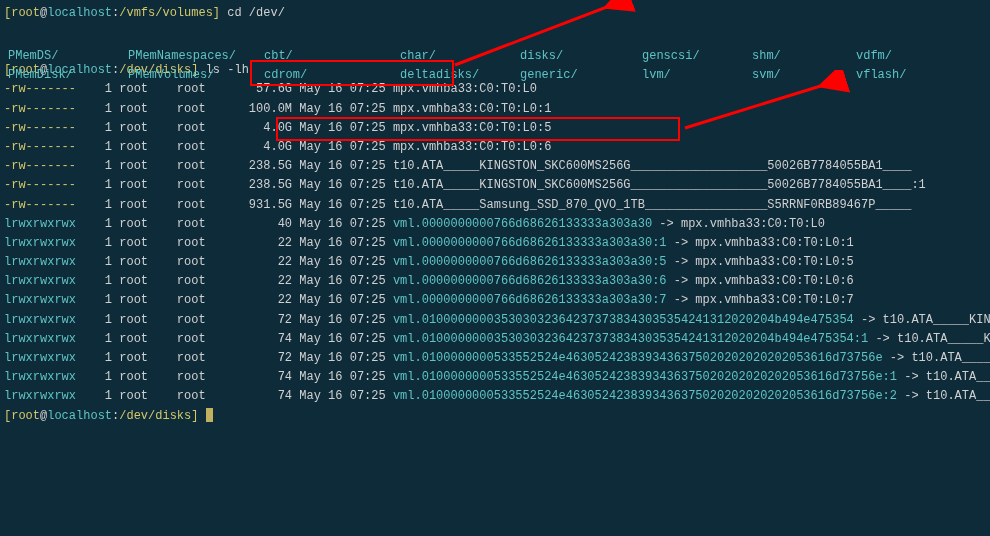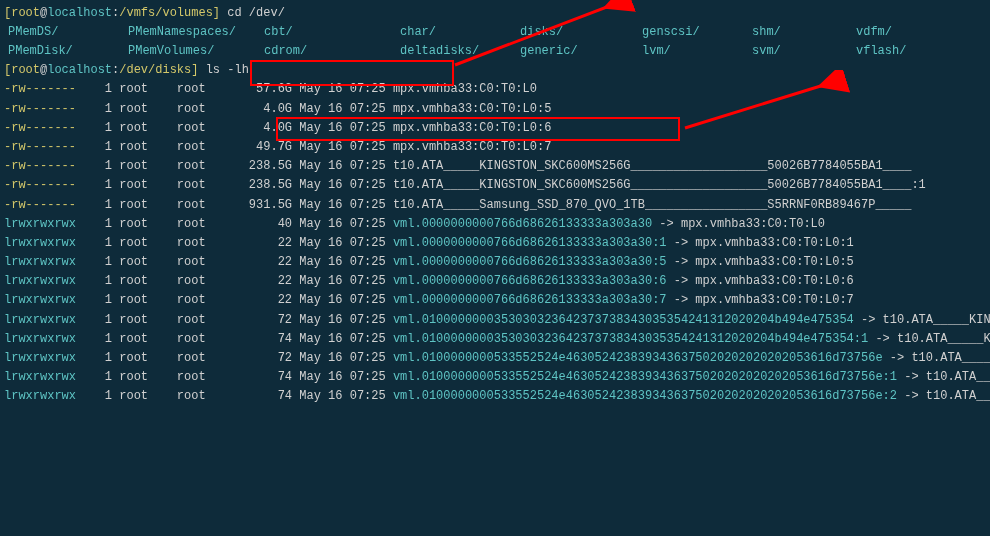--- a/index.html
+++ b/index.html
@@ -12,21 +12,21 @@
       line-height: 1.6;
       width: 990px;
       box-sizing: border-box;
       position: relative;
     }
     .line {
       white-space: pre;
       margin: 0;
     }
     .yellow { color: #d4c86a; }
-    .cyan { color: #5ec4c4; }
+    .cyan { color: #5ec4c4; margin-top: 24px; }
     .white { color: #d0d0d0; }
     .highlight-box1 {
       position: absolute;
       border: 2px solid #ff0000;
       pointer-events: none;
     }
     .highlight-box2 {
       position: absolute;
       border: 2px solid #ff0000;
       pointer-events: none;
@@ -45,36 +45,37 @@
   </style>
 </head>
 <body>
 
 <div id="term">
     <div class="line"><span class="yellow">[</span><span class="yellow">root</span><span class="white">@</span><span class="cyan">localhost</span><span class="white">:</span><span class="yellow">/vmfs/volumes</span><span class="yellow">]</span><span class="white"> cd /dev/</span></div>
     <div class="line" style="position:relative;height:19px"><span class="cyan" style="display:inline-block;position:absolute;left:4px">PMemDS/</span><span class="cyan" style="display:inline-block;position:absolute;left:124px">PMemNamespaces/</span><span class="cyan" style="display:inline-block;position:absolute;left:260px">cbt/</span><span class="cyan" style="display:inline-block;position:absolute;left:396px">char/</span><span class="cyan" style="display:inline-block;position:absolute;left:516px">disks/</span><span class="cyan" style="display:inline-block;position:absolute;left:638px">genscsi/</span><span class="cyan" style="display:inline-block;position:absolute;left:748px">shm/</span><span class="cyan" style="display:inline-block;position:absolute;left:852px">vdfm/</span></div>
     <div class="line" style="position:relative;height:19px"><span class="cyan" style="display:inline-block;position:absolute;left:4px">PMemDisk/</span><span class="cyan" style="display:inline-block;position:absolute;left:124px">PMemVolumes/</span><span class="cyan" style="display:inline-block;position:absolute;left:260px">cdrom/</span><span class="cyan" style="display:inline-block;position:absolute;left:396px">deltadisks/</span><span class="cyan" style="display:inline-block;position:absolute;left:516px">generic/</span><span class="cyan" style="display:inline-block;position:absolute;left:638px">lvm/</span><span class="cyan" style="display:inline-block;position:absolute;left:748px">svm/</span><span class="cyan" style="display:inline-block;position:absolute;left:852px">vflash/</span></div>
     <div class="line"><span class="yellow">[</span><span class="yellow">root</span><span class="white">@</span><span class="cyan">localhost</span><span class="white">:</span><span class="yellow">/dev/disks</span><span class="yellow">]</span><span class="white"> ls -lh</span></div>
     <div class="line"><span class="yellow">-rw-------</span><span class="white">    1 </span><span class="white">root    </span><span class="white">root  </span><span class="white">     57.6G </span><span class="white">May 16 07:25 </span><span class="white">mpx.vmhba33:C0:T0:L0</span></div>
+    <div class="line"><span class="yellow">-rw-------</span><span class="white">    1 </span><span class="white">root    </span><span class="white">root  </span><span class="white">    100.0M </span><span class="white">May 16 07:25 </span><span class="white">mpx.vmhba33:C0:T0:L0:1</span></div>
     <div class="line"><span class="yellow">-rw-------</span><span class="white">    1 </span><span class="white">root    </span><span class="white">root  </span><span class="white">      4.0G </span><span class="white">May 16 07:25 </span><span class="white">mpx.vmhba33:C0:T0:L0:5</span></div>
     <div class="line"><span class="yellow">-rw-------</span><span class="white">    1 </span><span class="white">root    </span><span class="white">root  </span><span class="white">      4.0G </span><span class="white">May 16 07:25 </span><span class="white">mpx.vmhba33:C0:T0:L0:6</span></div>
-    <div class="line"><span class="yellow">-rw-------</span><span class="white">    1 </span><span class="white">root    </span><span class="white">root  </span><span class="white">     49.7G </span><span class="white">May 16 07:25 </span><span class="white">mpx.vmhba33:C0:T0:L0:7</span></div>
     <div class="line"><span class="yellow">-rw-------</span><span class="white">    1 </span><span class="white">root    </span><span class="white">root  </span><span class="white">    238.5G </span><span class="white">May 16 07:25 </span><span class="white">t10.ATA_____KINGSTON_SKC600MS256G___________________50026B7784055BA1____</span></div>
     <div class="line"><span class="yellow">-rw-------</span><span class="white">    1 </span><span class="white">root    </span><span class="white">root  </span><span class="white">    238.5G </span><span class="white">May 16 07:25 </span><span class="white">t10.ATA_____KINGSTON_SKC600MS256G___________________50026B7784055BA1____:1</span></div>
     <div class="line"><span class="yellow">-rw-------</span><span class="white">    1 </span><span class="white">root    </span><span class="white">root  </span><span class="white">    931.5G </span><span class="white">May 16 07:25 </span><span class="white">t10.ATA_____Samsung_SSD_870_QVO_1TB_________________S5RRNF0RB89467P_____</span></div>
     <div class="line"><span class="cyan">lrwxrwxrwx</span><span class="white">    1 </span><span class="white">root    </span><span class="white">root  </span><span class="white">        40 </span><span class="white">May 16 07:25 </span><span class="cyan">vml.0000000000766d68626133333a303a30</span><span class="white"> -&gt; mpx.vmhba33:C0:T0:L0</span></div>
     <div class="line"><span class="cyan">lrwxrwxrwx</span><span class="white">    1 </span><span class="white">root    </span><span class="white">root  </span><span class="white">        22 </span><span class="white">May 16 07:25 </span><span class="cyan">vml.0000000000766d68626133333a303a30:1</span><span class="white"> -&gt; mpx.vmhba33:C0:T0:L0:1</span></div>
     <div class="line"><span class="cyan">lrwxrwxrwx</span><span class="white">    1 </span><span class="white">root    </span><span class="white">root  </span><span class="white">        22 </span><span class="white">May 16 07:25 </span><span class="cyan">vml.0000000000766d68626133333a303a30:5</span><span class="white"> -&gt; mpx.vmhba33:C0:T0:L0:5</span></div>
     <div class="line"><span class="cyan">lrwxrwxrwx</span><span class="white">    1 </span><span class="white">root    </span><span class="white">root  </span><span class="white">        22 </span><span class="white">May 16 07:25 </span><span class="cyan">vml.0000000000766d68626133333a303a30:6</span><span class="white"> -&gt; mpx.vmhba33:C0:T0:L0:6</span></div>
     <div class="line"><span class="cyan">lrwxrwxrwx</span><span class="white">    1 </span><span class="white">root    </span><span class="white">root  </span><span class="white">        22 </span><span class="white">May 16 07:25 </span><span class="cyan">vml.0000000000766d68626133333a303a30:7</span><span class="white"> -&gt; mpx.vmhba33:C0:T0:L0:7</span></div>
     <div class="line"><span class="cyan">lrwxrwxrwx</span><span class="white">    1 </span><span class="white">root    </span><span class="white">root  </span><span class="white">        72 </span><span class="white">May 16 07:25 </span><span class="cyan">vml.0100000000353030323642373738343035354241312020204b494e475354</span><span class="white"> -&gt; t10.ATA_____KIN</span></div>
     <div class="line"><span class="cyan">lrwxrwxrwx</span><span class="white">    1 </span><span class="white">root    </span><span class="white">root  </span><span class="white">        74 </span><span class="white">May 16 07:25 </span><span class="cyan">vml.0100000000353030323642373738343035354241312020204b494e475354:1</span><span class="white"> -&gt; t10.ATA_____K</span></div>
     <div class="line"><span class="cyan">lrwxrwxrwx</span><span class="white">    1 </span><span class="white">root    </span><span class="white">root  </span><span class="white">        72 </span><span class="white">May 16 07:25 </span><span class="cyan">vml.0100000000533552524e4630524238393436375020202020202053616d73756e</span><span class="white"> -&gt; t10.ATA_____San</span></div>
     <div class="line"><span class="cyan">lrwxrwxrwx</span><span class="white">    1 </span><span class="white">root    </span><span class="white">root  </span><span class="white">        74 </span><span class="white">May 16 07:25 </span><span class="cyan">vml.0100000000533552524e4630524238393436375020202020202053616d73756e:1</span><span class="white"> -&gt; t10.ATA_____S</span></div>
     <div class="line"><span class="cyan">lrwxrwxrwx</span><span class="white">    1 </span><span class="white">root    </span><span class="white">root  </span><span class="white">        74 </span><span class="white">May 16 07:25 </span><span class="cyan">vml.0100000000533552524e4630524238393436375020202020202053616d73756e:2</span><span class="white"> -&gt; t10.ATA_____S</span></div>
+    <div class="line"><span class="yellow">[</span><span class="yellow">root</span><span class="white">@</span><span class="cyan">localhost</span><span class="white">:</span><span class="yellow">/dev/disks</span><span class="yellow">]</span><span class="white"> </span><span class="cursor"></span></div>
   </div>
 
 <div class="highlight-box1" style="left:250px; top:60px; width:200px; height:22px;"></div>
 <div class="highlight-box2" style="left:276px; top:117px; width:400px; height:20px;"></div>
 
 <svg class="arrow" style="left:445px; top:-10px; width:200px; height:80px;">
   <defs>
       <marker id="ah1" markerWidth="10" markerHeight="10" refX="2" refY="5" orient="auto">
         <polygon points="0,0 10,5 0,10" fill="#ff0000"></polygon>
       </marker>

